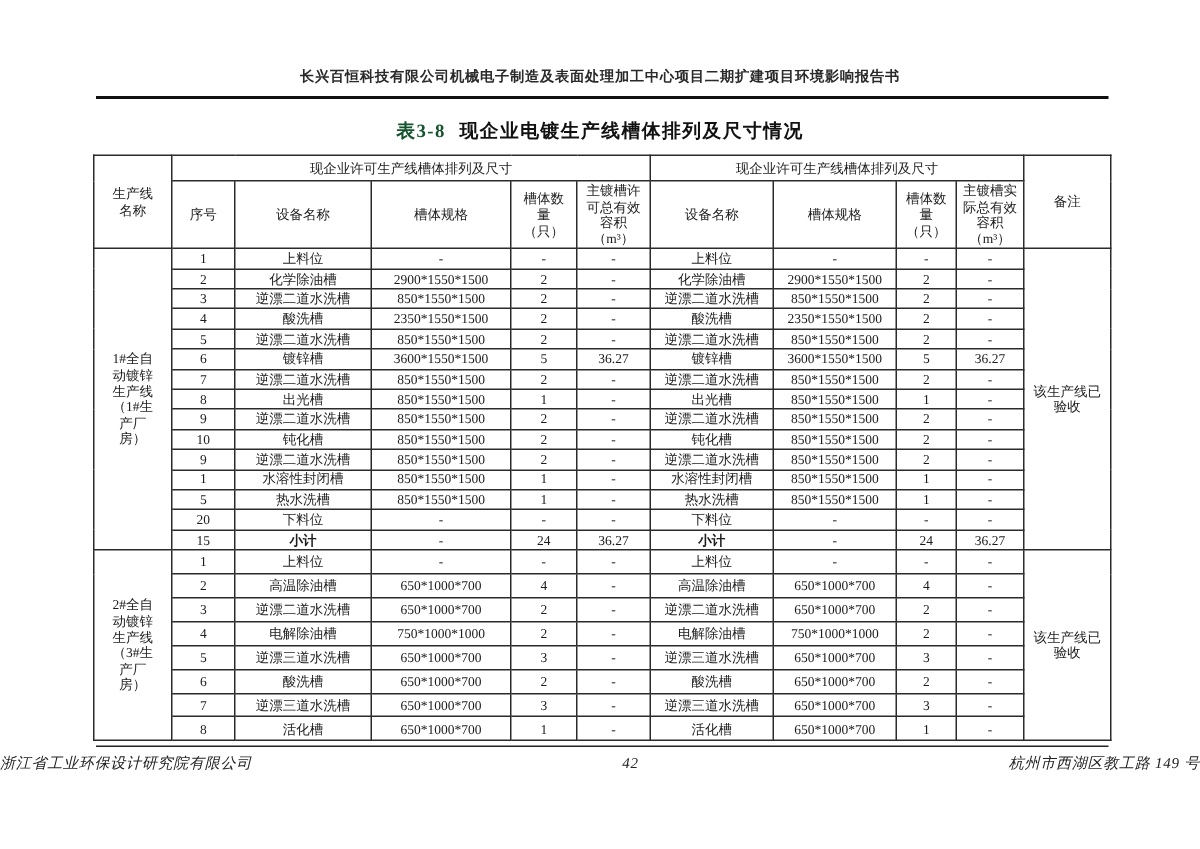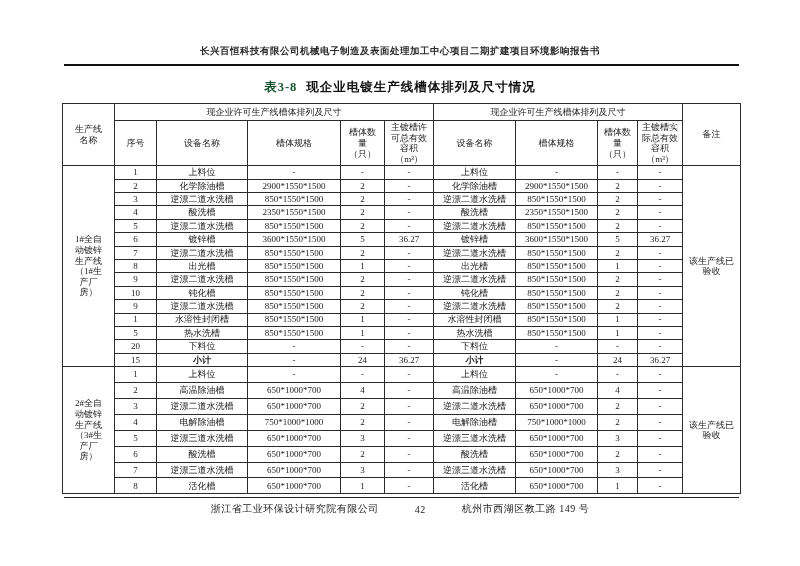--- a/index.html
+++ b/index.html
@@ -31,22 +31,22 @@
   th{font-weight:normal;white-space:pre-line;}
   thead tr.group-row th{height:16px;}
   thead tr.sub-row th{height:44px;}
   tbody td{height:12.4px;}
   tbody[data-section="1"] td{height:14.9px;}
   .line-name,.remark{white-space:pre-line;margin-left:18px;}
   .bold{font-weight:bold;}
   .footer-rule{position:absolute;top:497px;left:64px;right:61px;height:1.2px;background:#222;}
   .doc-footer{
     position:absolute;top:502px;left:0;width:100%;
-    display:flex;justify-content:center;align-items:center;gap:36px;
-    font-size:10px;color:#222;letter-spacing:.5px;
+    display:flex;justify-content:space-between;align-items:center;gap:36px;
+    font-size:10px;color:#222;letter-spacing:.5px;font-style:italic;
   }
 </style>
 </head>
 <body>
 
 <div class="doc-header">长兴百恒科技有限公司机械电子制造及表面处理加工中心项目二期扩建项目环境影响报告书</div>
 <div class="header-rule"></div>
 
 <div class="table-title">
   <span class="title-prefix" style="color: #14532d;">表3-8</span><span>现企业电镀生产线槽体排列及尺寸情况</span>

